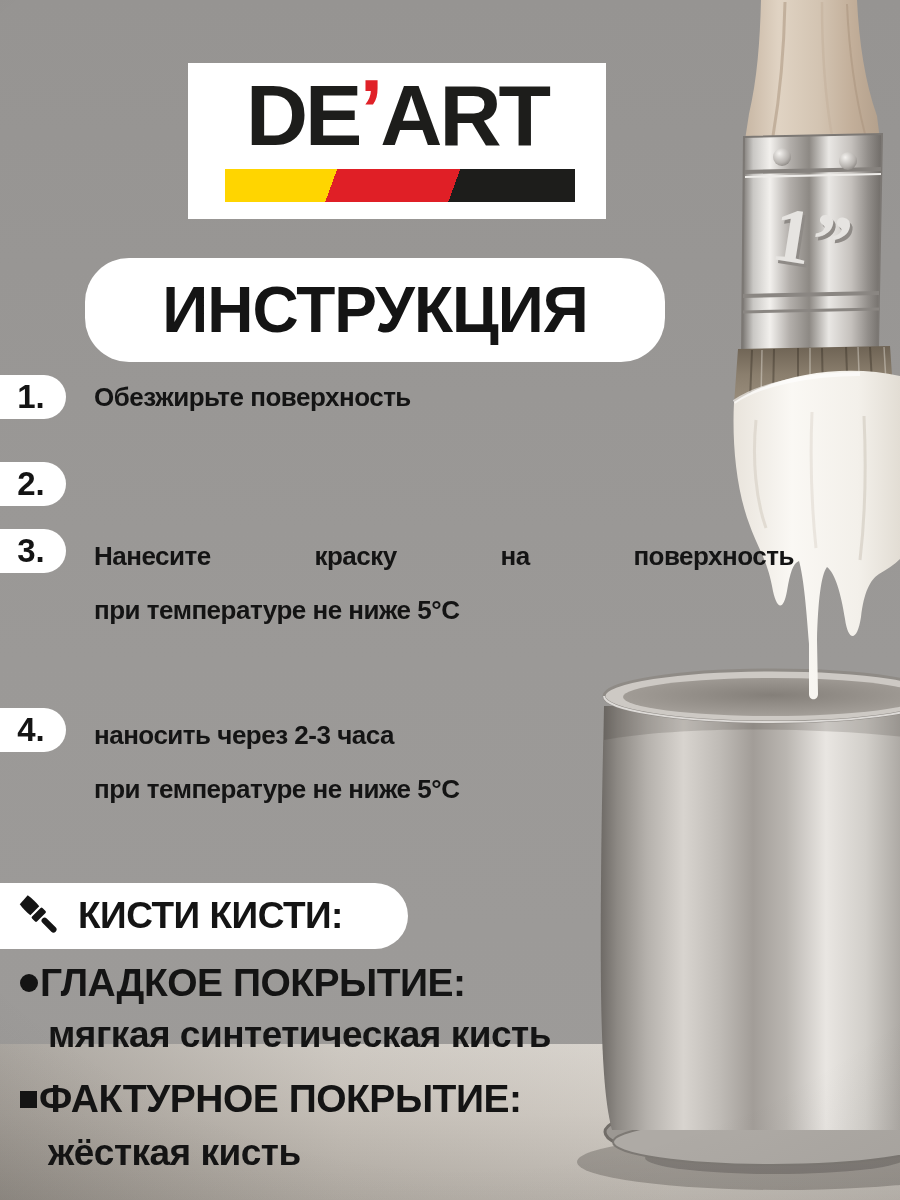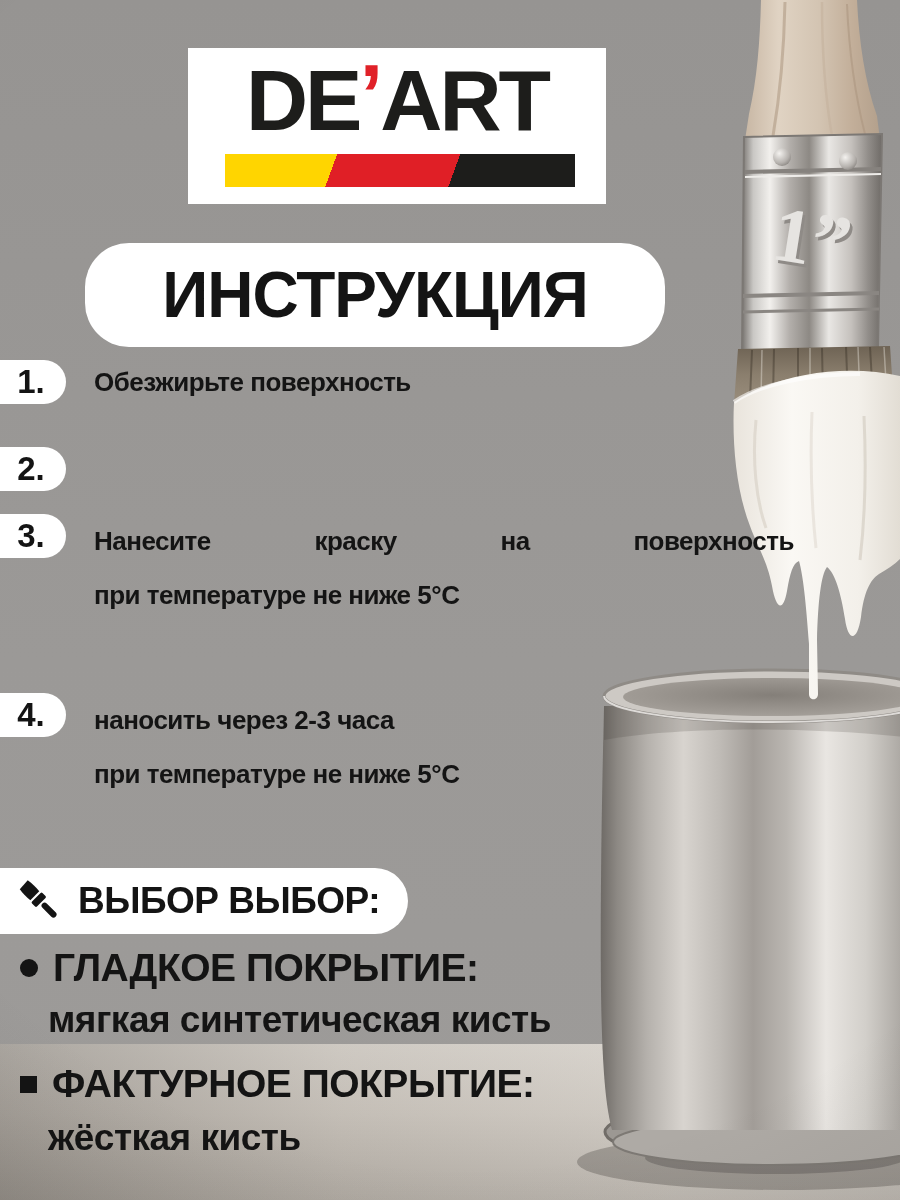--- a/index.html
+++ b/index.html
@@ -8,21 +8,21 @@
         background:linear-gradient(180deg,#969492 0%,#9b9997 55%,#9d9b99 100%);}
   
   .surface{position:absolute;left:0;top:1044px;width:900px;height:156px;
            background:linear-gradient(180deg,#d6d1ca 0%,#cbc5bd 45%,#b4aea6 100%);}
   .surface-shade{position:absolute;left:0;top:1044px;width:900px;height:156px;
            background:linear-gradient(90deg,rgba(60,56,52,.28) 0%,rgba(60,56,52,.05) 38%,rgba(255,255,255,.10) 75%);}
   .vignette{position:absolute;inset:0;pointer-events:none;
            background:radial-gradient(130% 95% at 52% 42%,rgba(0,0,0,0) 58%,rgba(30,28,26,.20) 100%);}
   .photo{position:absolute;left:560px;top:0;width:340px;height:1200px;}
 
-  .text-layer{position:absolute;inset:0;color:#141414;font-weight:700;}
+  .text-layer{position:absolute;inset:0;color:#141414;font-weight:700;margin-top:15px;}
 
   .logo-box{position:absolute;left:188px;top:48px;width:418px;height:156px;background:#ffffff;}
   .logo-text{position:absolute;left:0;top:2px;width:100%;text-align:center;
              font-size:86px;font-weight:700;letter-spacing:-3px;color:#1d1d1b;line-height:100px;}
   .logo-apostrophe{color:#e02128;position:relative;top:-6px;}
   .logo-stripe{position:absolute;left:37px;top:106px;width:350px;height:33px;
              background:linear-gradient(110deg,#ffd500 0 31%,#e01f26 31% 65%,#1d1d1b 65% 100%);}
 
   .heading-pill{position:absolute;left:85px;top:243px;width:580px;height:104px;background:#ffffff;
              border-radius:44px;display:flex;align-items:center;justify-content:center;}
@@ -34,21 +34,21 @@
          font-size:33px;color:#141414;}
   .step .txt{margin-left:28px;font-size:26px;letter-spacing:-0.5px;line-height:54px;}
   .step.single .txt{line-height:44px;}
   .jwrap{width:700px;}
   .jline{text-align:justify;text-align-last:justify;}
 
   .brush-pill{position:absolute;left:0;top:868px;width:408px;height:66px;background:#ffffff;
          border-radius:0 33px 33px 0;display:flex;align-items:center;gap:12px;padding-left:14px;box-sizing:border-box;}
   .brush-pill .t{font-size:37px;letter-spacing:-0.5px;}
 
-  .choice-title{position:absolute;display:flex;align-items:center;gap:15px;font-size:39px;letter-spacing:-0.5px;}
+  .choice-title{position:absolute;display:flex;align-items:center;gap:2px;font-size:39px;letter-spacing:-0.5px;}
   .marker-dot{width:18px;height:18px;border-radius:50%;background:#141414;flex:0 0 auto;}
   .marker-square{width:17px;height:17px;background:#141414;flex:0 0 auto;}
   .choice-sub{position:absolute;font-size:37px;letter-spacing:-0.5px;}
   .c1t{left:20px;top:946px;}
   .c1s{left:48px;top:999px;}
   .c2t{left:20px;top:1062px;}
   .c2s{left:48px;top:1117px;}
 </style>
 </head>
 <body>
@@ -233,21 +233,21 @@
     </div>
 
     <div class="brush-pill">
       <svg width="52" height="52" viewBox="0 0 24 24">
         <g transform="rotate(-45 12 12)" fill="#141414">
           <path d="M9.2,1.6 L14.8,1.2 C15.3,3.6 15.2,6.2 14.9,8.6 L9.1,8.6 C8.8,6.2 8.8,3.9 9.2,1.6 Z"></path>
           <rect x="8.6" y="9.6" width="6.8" height="3.2" rx="0.6"></rect>
           <rect x="10.6" y="13.6" width="2.8" height="8.6" rx="1.4"></rect>
         </g>
       </svg>
-      <div class="t">ВЫБОР ВЫБОР:</div>
+      <div class="t">КИСТИ КИСТИ:</div>
     </div>
 
     <div class="choice-title c1t">
       <span class="marker-dot"></span>
       <span>ГЛАДКОЕ ПОКРЫТИЕ:</span>
     </div>
     <div class="choice-sub c1s">мягкая синтетическая кисть</div>
 
     <div class="choice-title c2t">
       <span class="marker-square"></span>

